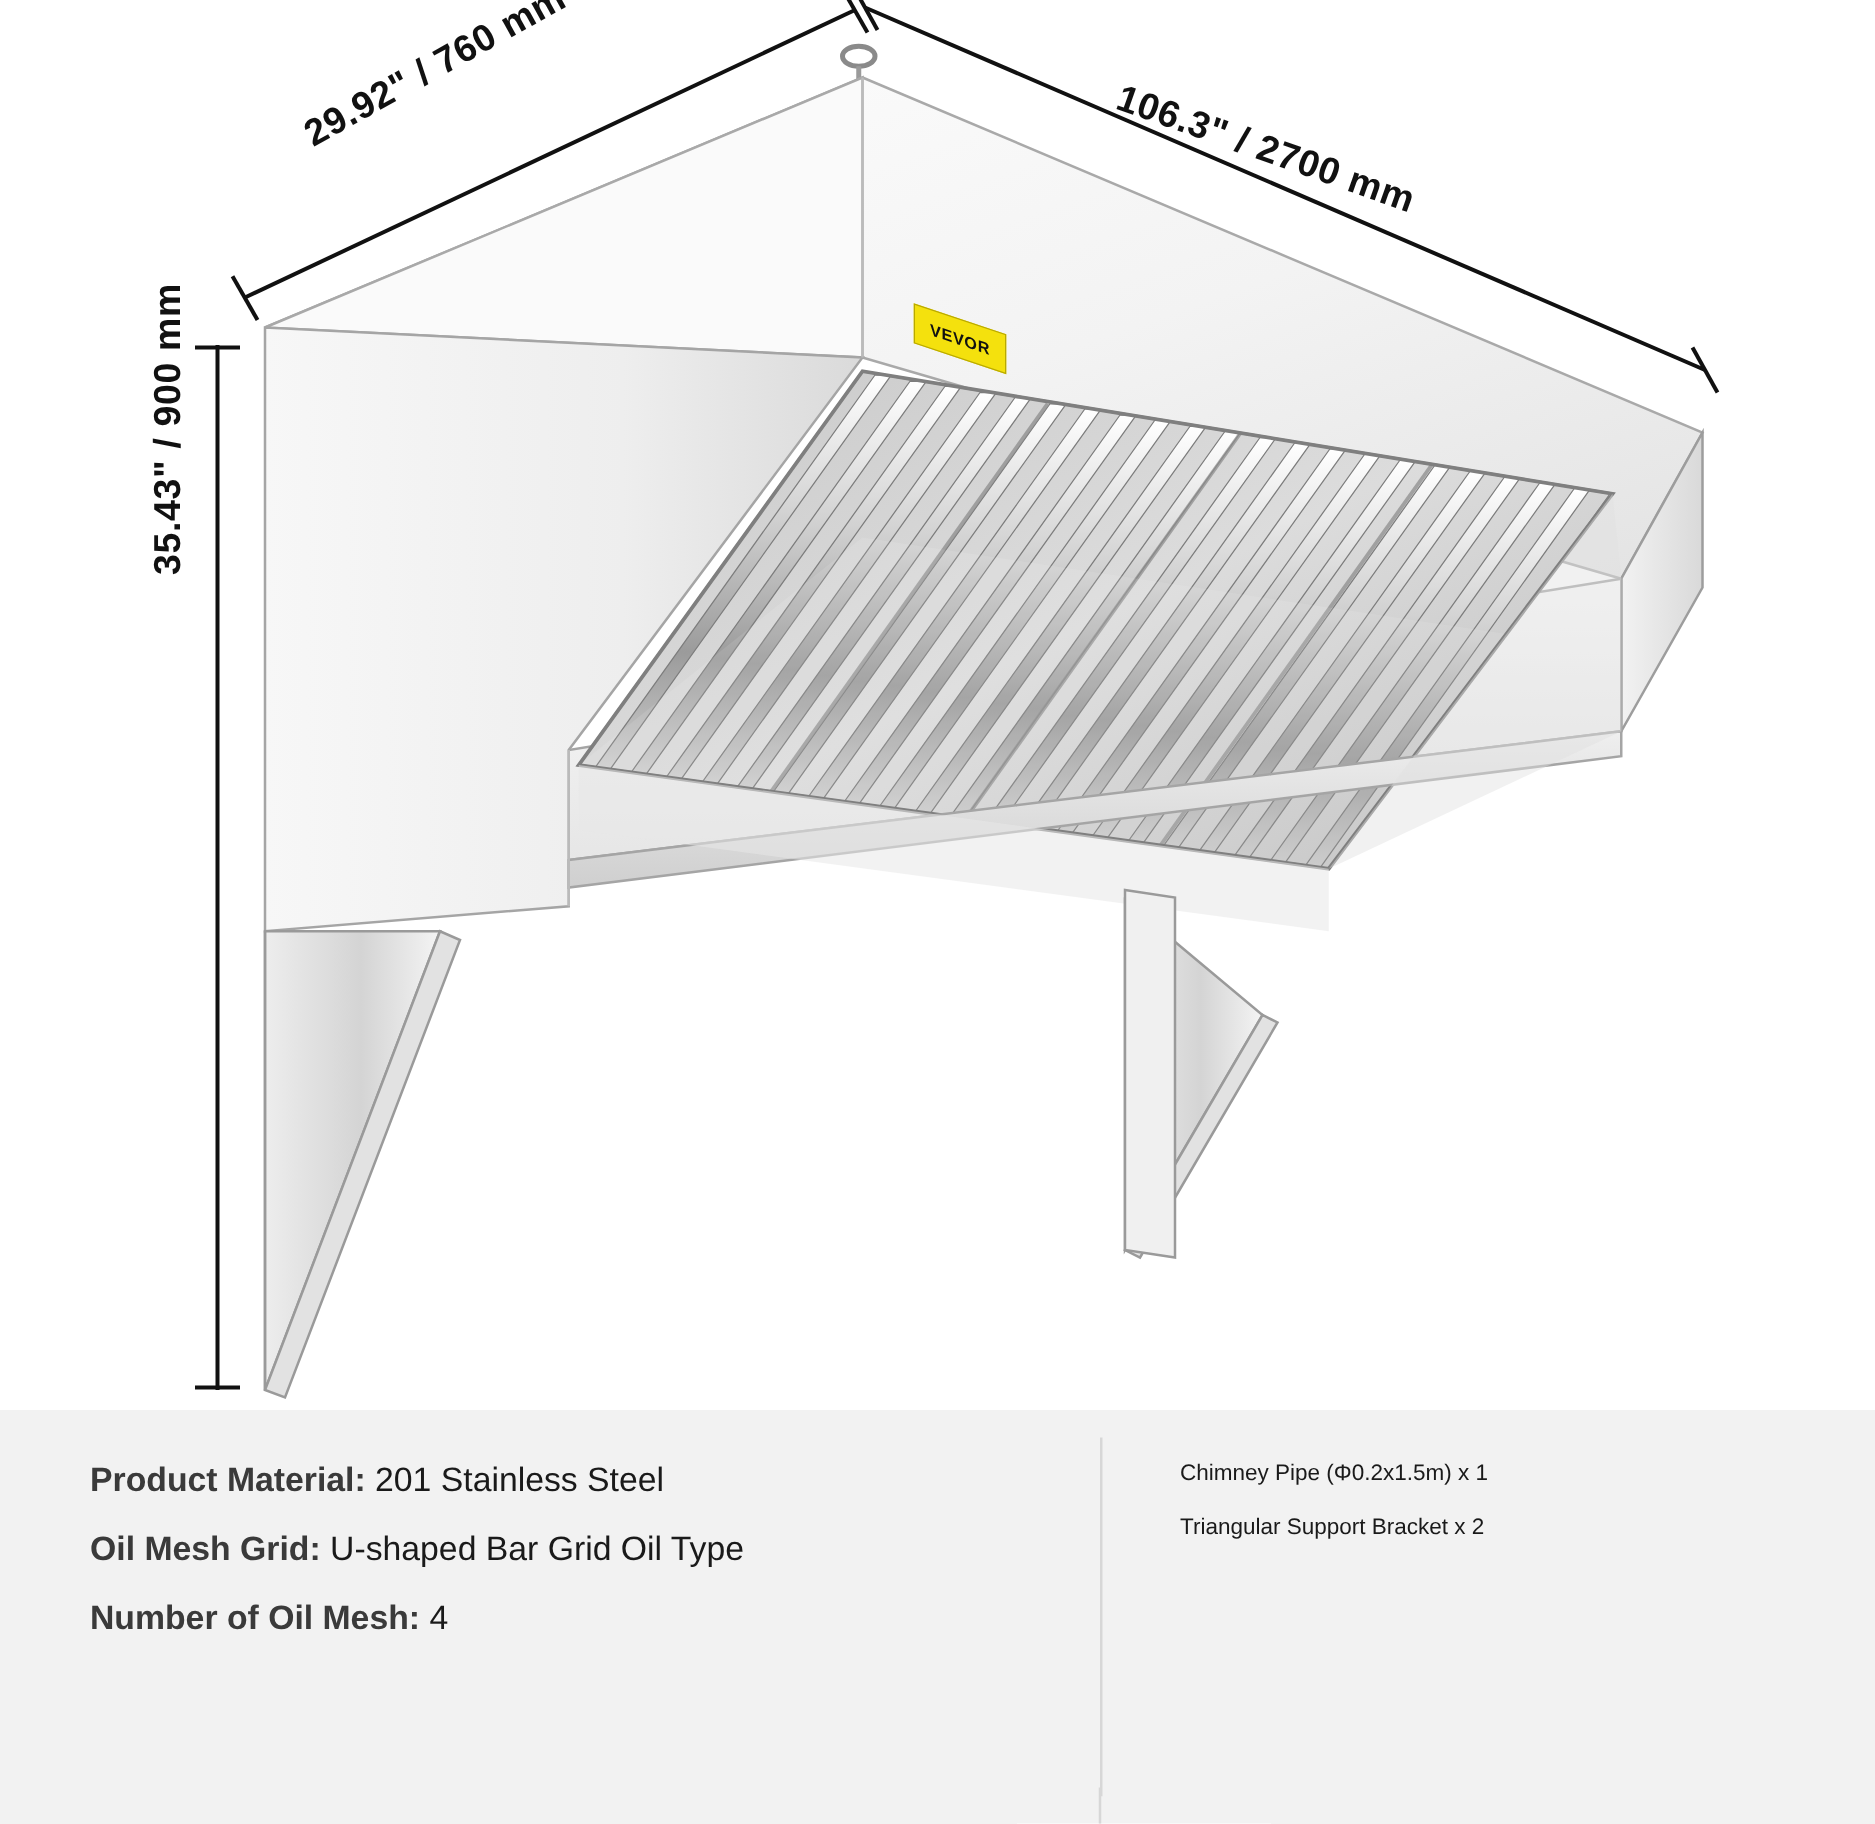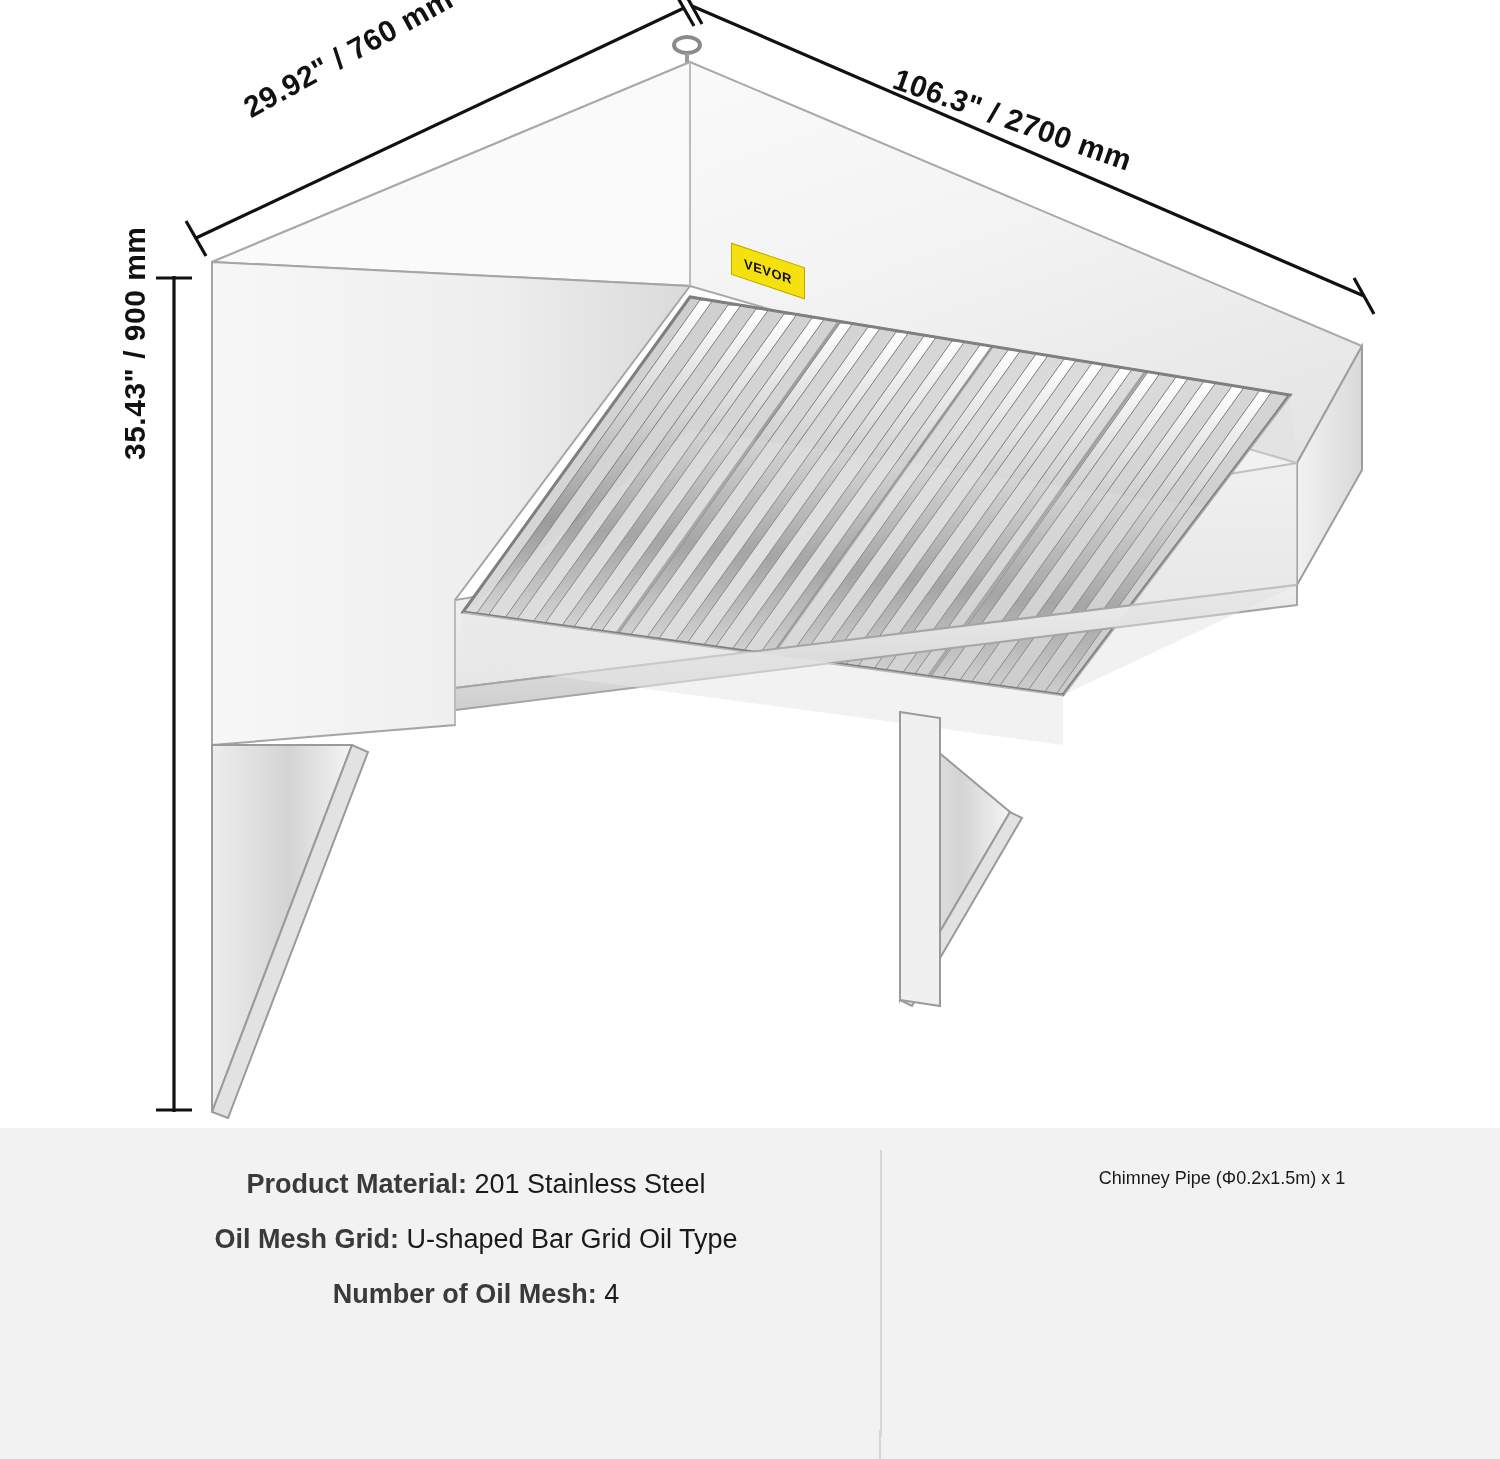--- a/index.html
+++ b/index.html
@@ -74,21 +74,20 @@
     letter-spacing: 0.5px;
   }
 
   
   #spec-panel {
     position: absolute;
     left: 0; top: 1128px;
     width: 1500px; height: 331px;
     background: #f2f2f2;
     display: flex;
-    text-align: center;
   }
   #spec-left {
     width: 880px;
     padding: 40px 0 0 72px;
   }
   #spec-divider {
     width: 2px;
     background: #d7d7d7;
     margin-top: 22px;
     margin-bottom: 22px;
@@ -300,17 +299,18 @@
       <div class="spec-line">
         <span class="lbl">Number of Oil Mesh:</span>
         <span class="val">4</span>
       </div>
     </div>
 
     <div id="spec-divider"></div>
 
     <div id="spec-right">
       <div class="acc-line">Chimney Pipe (Φ0.2x1.5m) x 1</div>
+      <div class="acc-line">Triangular Support Bracket x 2</div>
     </div>
   </div>
 
   <div id="panel-bottom-stub"></div>
 </div>
 
 </body></html>

